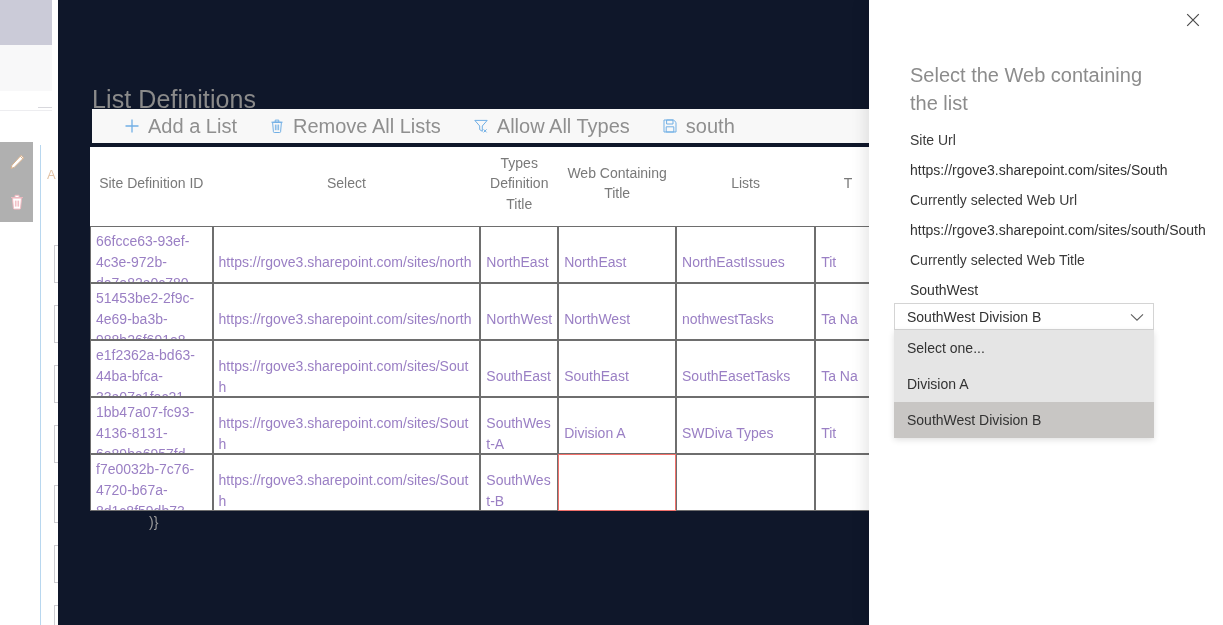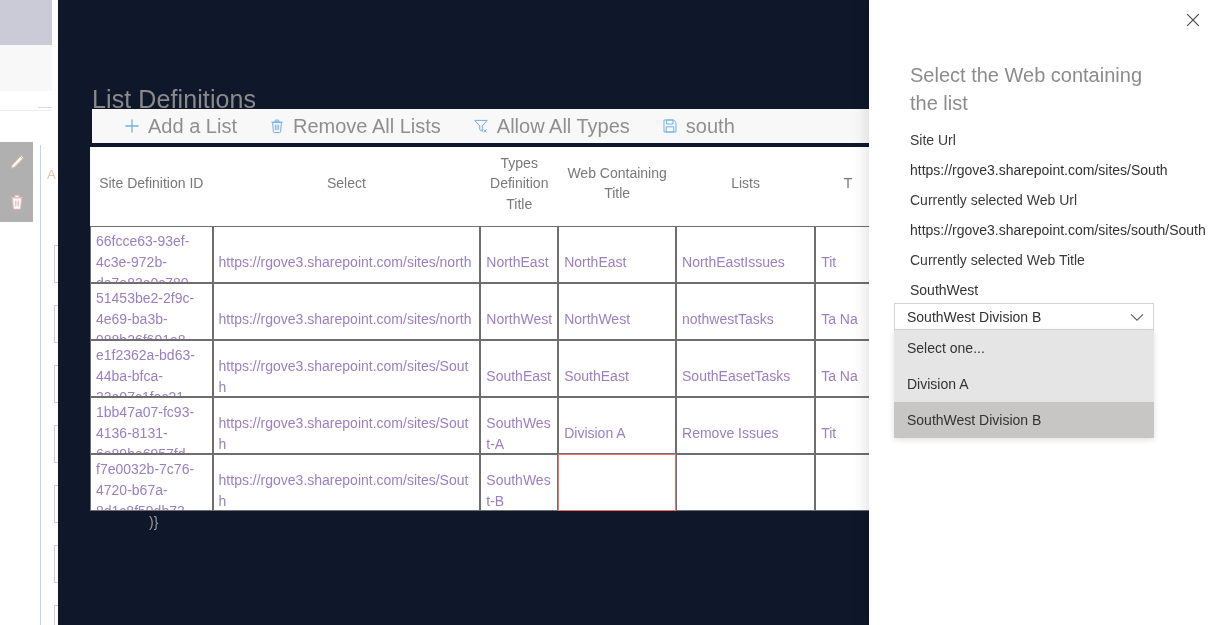--- a/index.html
+++ b/index.html
@@ -454,21 +454,21 @@
         <td>
             <div class="cell-box mid">https://rgove3.sharepoint.com/sites/South</div>
           </td>
         <td>
             <div class="cell-box mid">SouthWest-A</div>
           </td>
         <td>
             <div class="cell-box mid">Division A</div>
           </td>
         <td>
-            <div class="cell-box mid">Remove Issues</div>
+            <div class="cell-box mid">SWDiva Types</div>
           </td>
         <td>
             <div class="cell-box mid">Tit</div>
           </td>
       </tr>
       <tr class="data-row">
         <td>
             <div class="cell-box">f7e0032b-7c76-4720-b67a-8d1c8f59db73</div>
           </td>
         <td>

